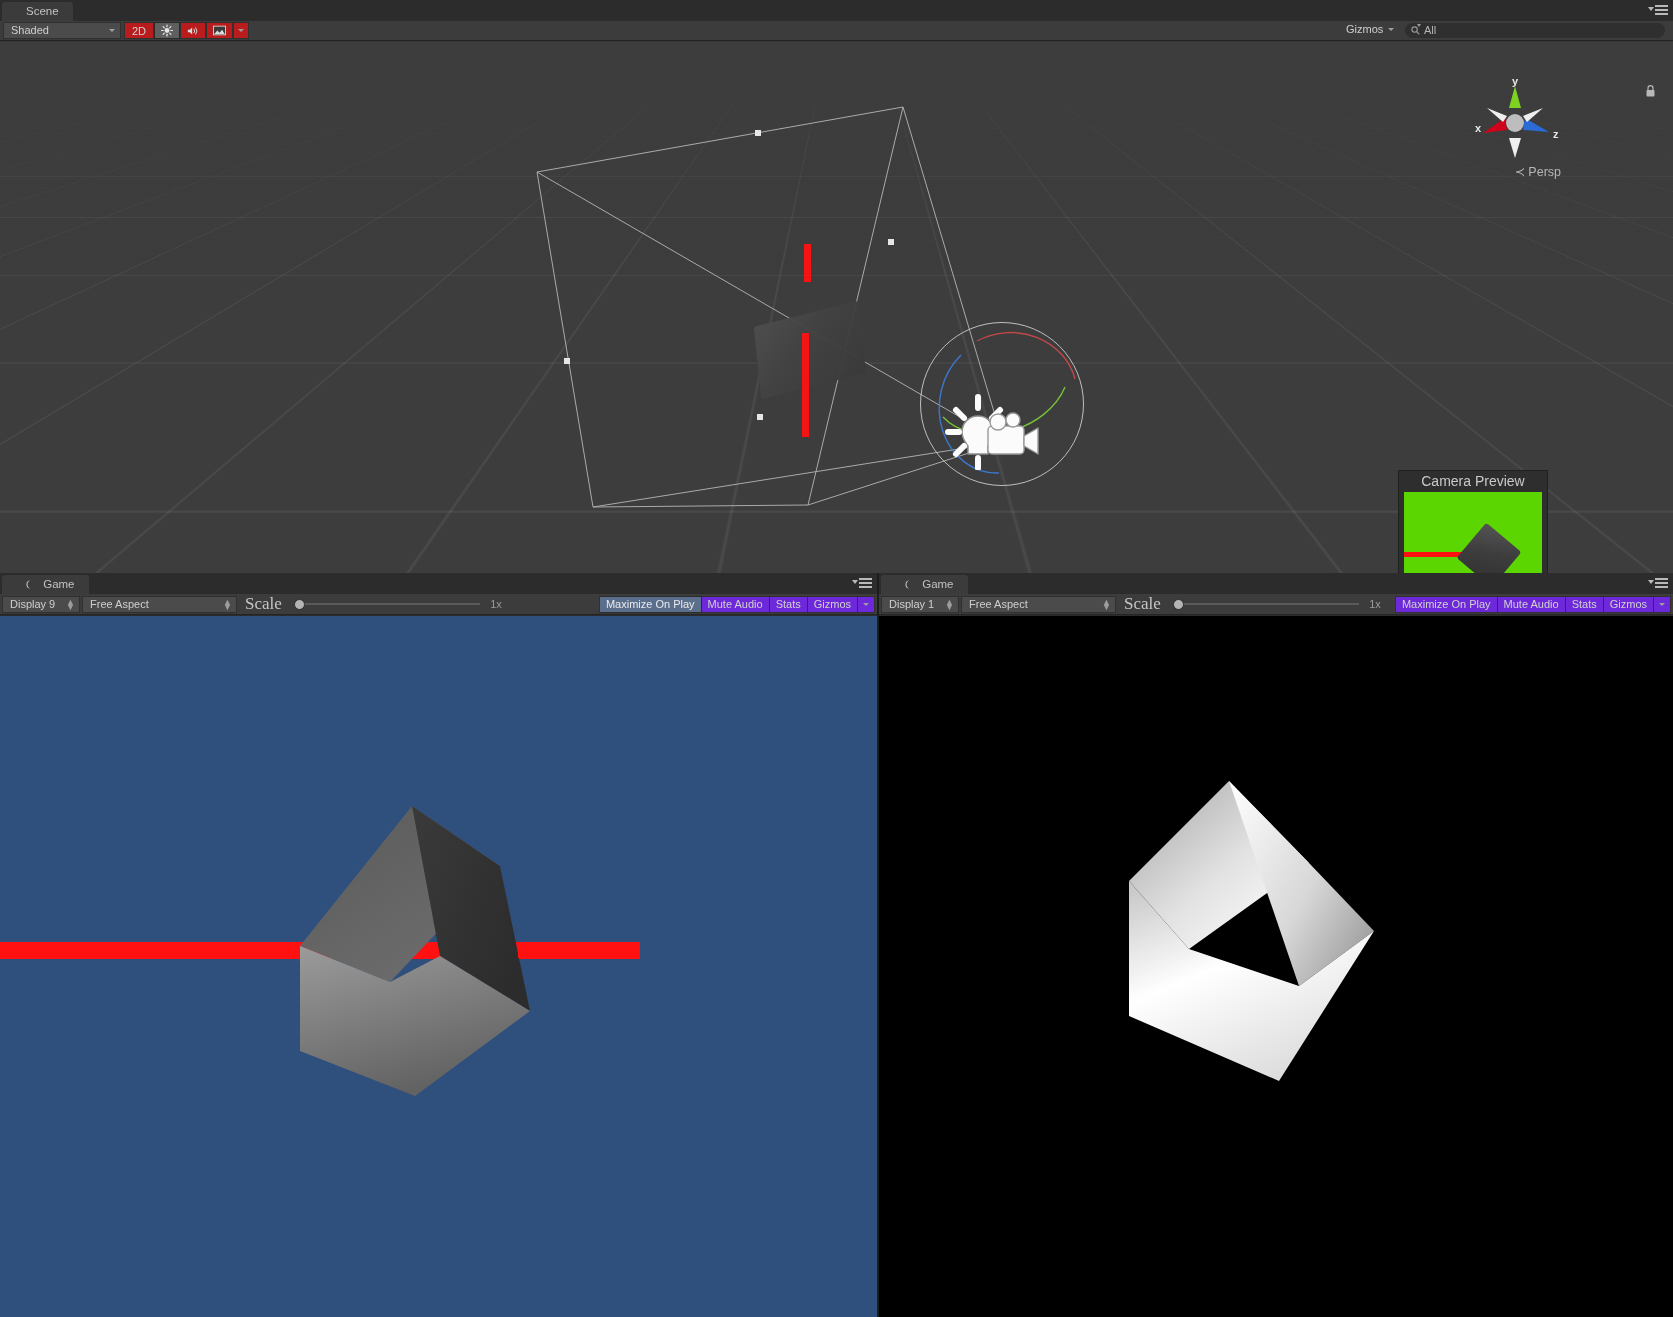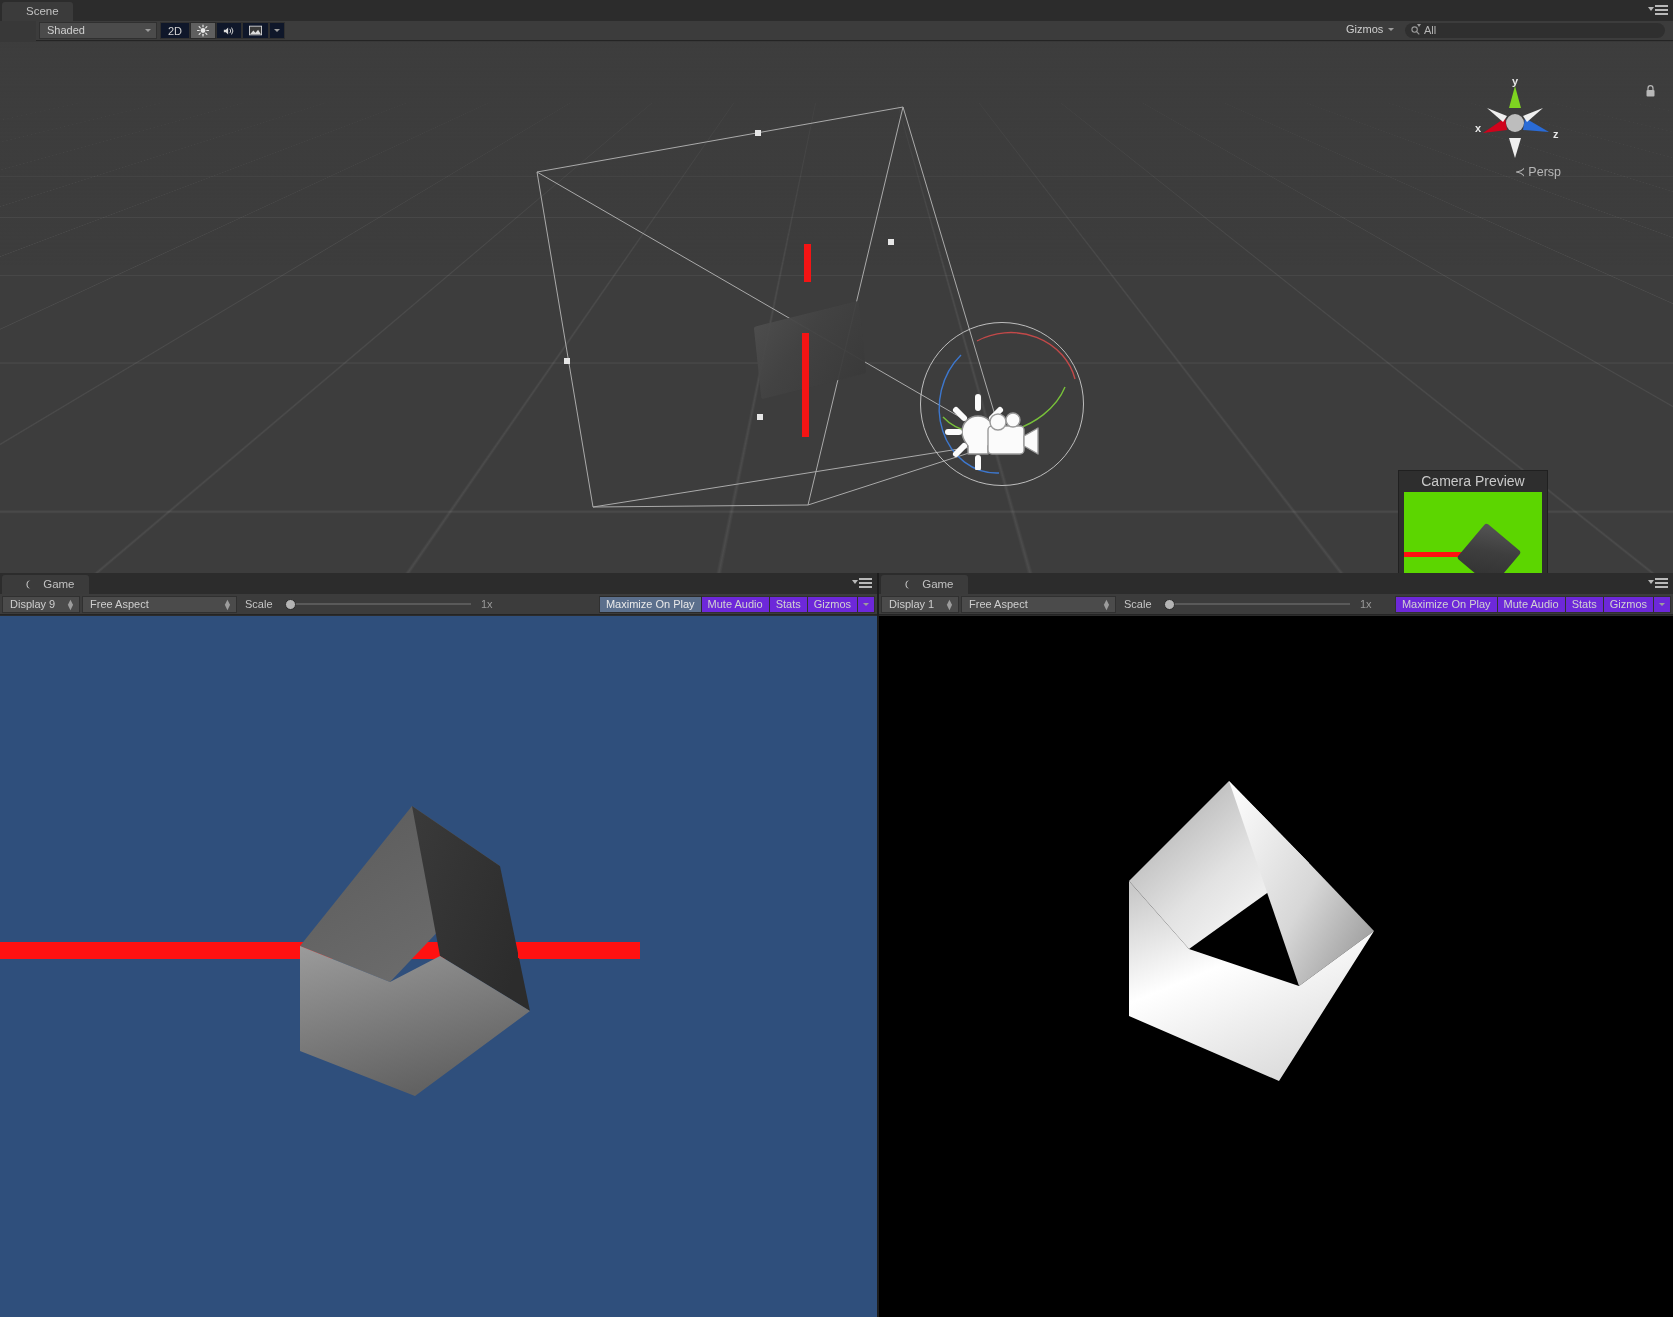--- a/index.html
+++ b/index.html
@@ -11,22 +11,22 @@
        background:#3b3b3b;border-top-left-radius:3px;border-top-right-radius:3px;
        color:#c2c2c2;font-size:11.5px;line-height:19px;white-space:nowrap;}
   .tab .tabicon{display:inline-block;width:9px;height:9px;margin-right:5px;vertical-align:-1px;}
   .panemenu{position:absolute;right:5px;top:4px;width:22px;height:13px;}
   .panemenu .bars{position:absolute;right:0;top:1px;width:13px;height:10px;}
   .panemenu .bars i{display:block;height:1.5px;background:#b9b9b9;margin-bottom:2.5px;}
   .panemenu .caret{position:absolute;right:14px;top:3px;width:0;height:0;
        border-left:3.5px solid transparent;border-right:3.5px solid transparent;border-top:4px solid #b9b9b9;}
 
   .toolbar{position:relative;height:20px;background:#3c3c3c;border-bottom:1px solid #242424;
-           display:flex;align-items:center;margin-left:36px;}
-  .tbtn{height:17px;display:flex;align-items:center;padding:0 6px;background:#0f172a;
+           display:flex;align-items:center;}
+  .tbtn{height:17px;display:flex;align-items:center;padding:0 6px;background:#b91c1c;
         border:1px solid #303030;color:#d2d2d2;font-size:11px;white-space:nowrap;}
   .tbtn.flat{background:#6d28d9;}
   .tbtn.pressed{background:#5b6f8c;border-color:#2a2a2a;color:#eaeaea;}
   .tdrop{position:relative;height:17px;background:#4b4b4b;border:1px solid #303030;
          color:#cfcfcf;font-size:11px;line-height:15px;padding:0 16px 0 7px;white-space:nowrap;}
   .tdrop .dc{position:absolute;right:5px;top:6px;width:0;height:0;
          border-left:3px solid transparent;border-right:3px solid transparent;border-top:3.5px solid #9d9d9d;}
   .tdrop .updown{position:absolute;right:4px;top:3px;color:#9d9d9d;font-size:9px;line-height:5px;}
 
   
@@ -87,21 +87,21 @@
   .slider .knob{position:absolute;left:4px;width:11px;height:11px;border-radius:50%;
       background:#b4b4b4;border:1px solid #2b2b2b;}
   .slider .val{position:absolute;right:12px;color:#9a9a9a;font-size:11px;}
   .gline{position:absolute;background:#ff1111;}
 
   .grpbtns{display:flex;margin-left:auto;}
   .grpbtns .tbtn{border-left:none;}
   .grpbtns .tbtn:first-child{border-left:1px solid #303030;}
 
   .spacer{flex:1;}
-  .scale-label{color:#c6c6c6;font-size:11px;padding:0 6px;}
+  .scale-label{color:#c6c6c6;font-size:17px;padding:0 6px;font-family:Liberation Serif, serif;}
 </style>
 </head>
 <body>
 
 <div class="root">
 
   <div class="sceneview">
 
     <div class="scenetabs">
       <div class="tab">

